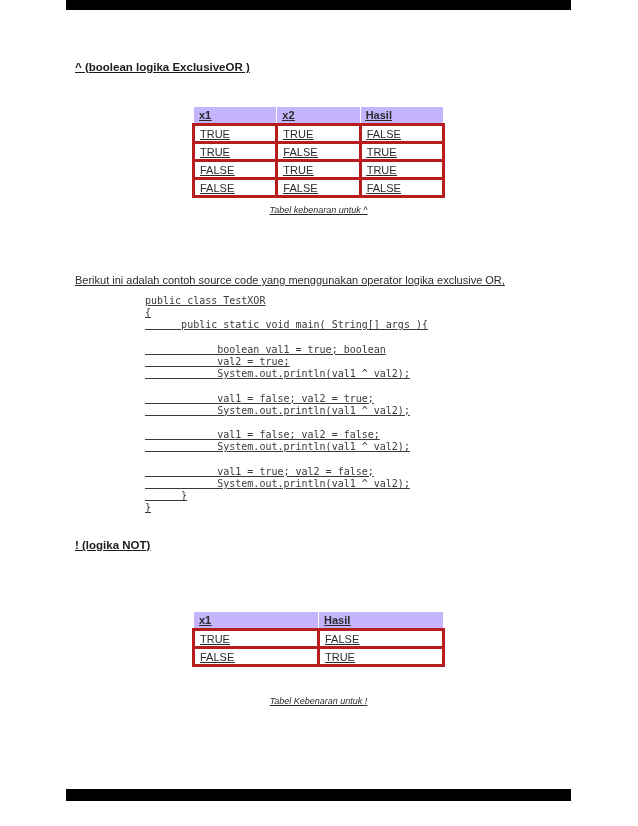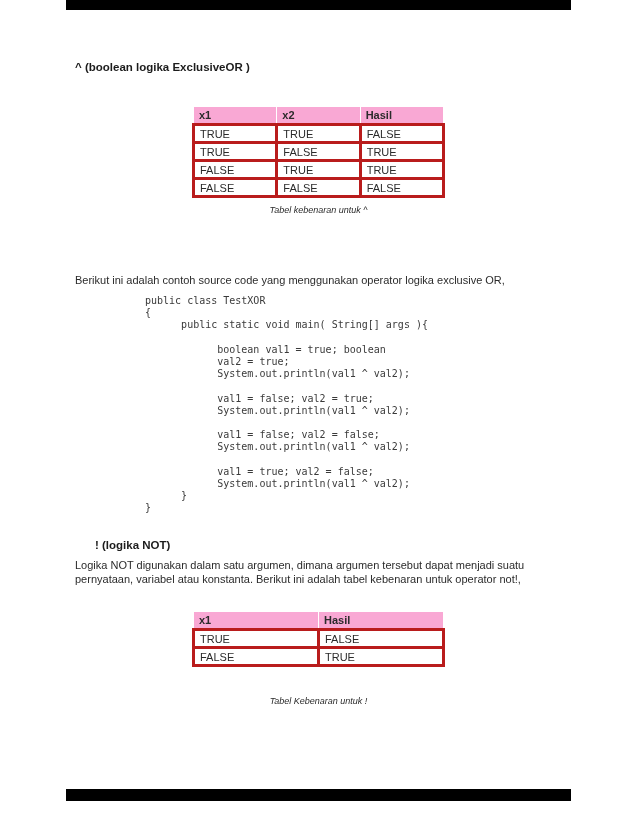--- a/index.html
+++ b/index.html
@@ -1,15 +1,15 @@
 <!DOCTYPE html>
 <html><head>
 <meta charset="utf-8">
 <style>
-  * { margin: 0; padding: 0; box-sizing: border-box; }
+  * { margin: 0; padding: 0; box-sizing: border-box; text-decoration: underline; }
   html, body { background: #ffffff; }
   body { font-family: "Liberation Sans", sans-serif; }
 
   .page {
     position: relative;
     width: 638px;
     height: 826px;
     background: #ffffff;
     overflow: hidden;
     color: #2b2b2b;
@@ -26,21 +26,21 @@
 
   .heading {
     position: absolute;
     left: 75px;
     font-size: 11.5px;
     font-weight: bold;
     color: #1c1c1c;
     white-space: nowrap;
   }
   .heading-xor { top: 61px; }
-  .heading-not { top: 539px; margin-left: 20px; }
+  .heading-not { top: 539px; }
 
   .text {
     position: absolute;
     left: 75px;
     width: 494px;
     font-size: 11px;
     line-height: 14px;
     color: #2b2b2b;
   }
   .intro-xor { top: 84px; }
@@ -62,21 +62,21 @@
 
   table.truth-table th,
   table.truth-table td {
     height: 18px;
     padding: 0 4px 0 5px;
     text-align: left;
     vertical-align: middle;
     border: 3px solid #b91c1c;
   }
   table.truth-table th {
-    background: #f9a8d4;
+    background: #c4b5fd;
     font-weight: bold;
     border: 1px solid #ffffff;
     border-bottom: 1px solid #d9d9d9;
     margin-left: 6px;
   }
 
   .caption {
     position: absolute;
     left: 192px;
     width: 253px;
@@ -160,21 +160,20 @@
             val1 = false; val2 = false;
             System.out.println(val1 ^ val2);
 
             val1 = true; val2 = false;
             System.out.println(val1 ^ val2);
       }
 }</pre>
 
   <h2 class="heading heading-not">! (logika NOT)</h2>
 
-  <p class="text para-not">Logika NOT digunakan dalam satu argumen, dimana argumen tersebut dapat menjadi suatu pernyataan, variabel atau konstanta. Berikut ini adalah tabel kebenaran untuk operator not!,</p>
 
   <table class="truth-table table-not">
       <thead>
         <tr>
           <th>x1</th>
           <th>Hasil</th>
         </tr>
       </thead>
       <tbody>
         <tr>

